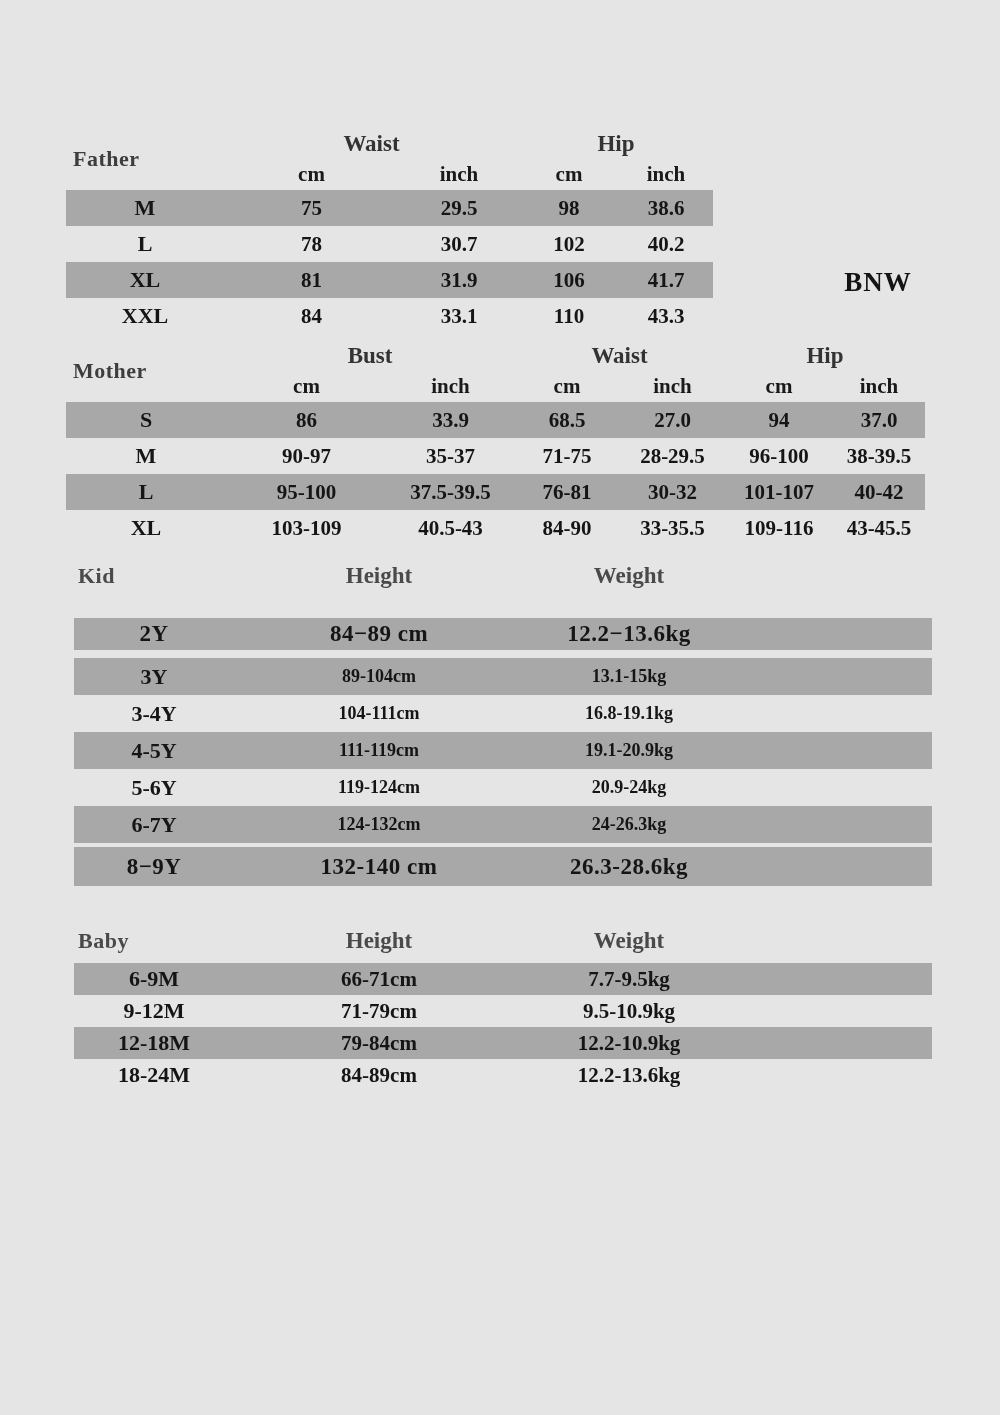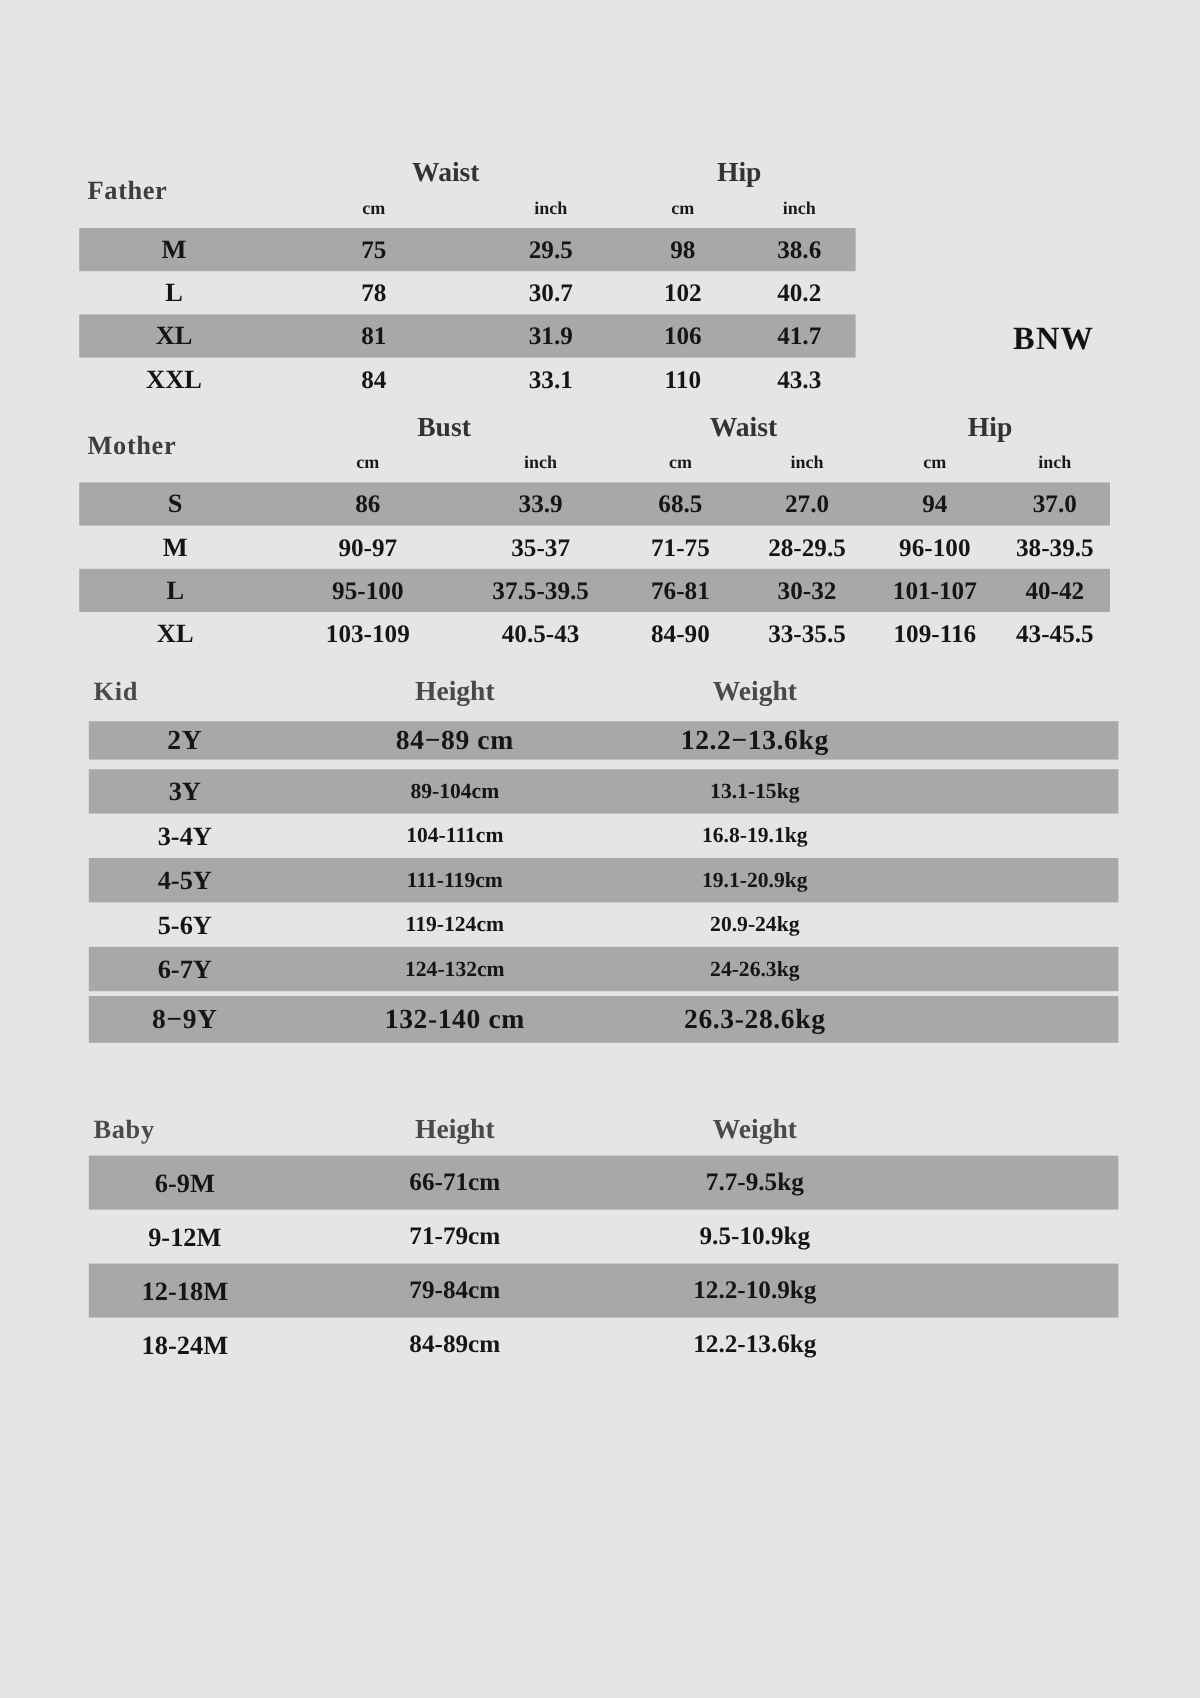--- a/index.html
+++ b/index.html
@@ -18,43 +18,43 @@
   .m-grid{grid-template-columns:160px 161px 127px 106px 105px 108px 92px;}
   .kb-grid{grid-template-columns:160px 290px 210px;}
 
   .hdr-groups{height:28px;}
   .hdr-units{height:32px;}
   .data-row{height:36px;}
   .shaded{background:#a8a8a8;}
 
   .group-label{font-size:23px;color:#333333;}
   .span2{grid-column:span 2;}
-  .unit{font-size:15px;color:#1a1a1a;}
+  .unit{font-size:21px;color:#1a1a1a;}
   .size-label{font-size:22px;}
   .val{font-size:21px;}
 
   .section-label{
     position:absolute;font-size:22px;color:#3e3e3e;letter-spacing:0.5px;
   }
   .father-label{left:73px;top:146px;}
   .mother-label{left:73px;top:358px;}
 
   .kb-header{height:28px;}
   .kb-header .kb-sec{font-size:22px;color:#4a4a4a;text-align:left;padding-left:4px;letter-spacing:0.5px;}
   .kb-header .kb-col{font-size:23px;color:#4a4a4a;}
-  .sec-kid .kb-header{margin-bottom:11px;}
+  .sec-kid .kb-header{margin-bottom:28px;}
   .sec-baby .kb-header{margin-bottom:8px;}
 
   .kb-row{height:37px;}
   .kb-row .size-label{font-size:22px;}
   .kb-row .val{font-size:18px;}
   .row-2y{height:32px;margin-bottom:8px;}
   .row-89y{height:39px;margin-top:4px;}
   .alt .size-label,.alt .val{font-size:23px;letter-spacing:0.5px;}
-  .baby-row{height:45px;text-align:center;}
+  .baby-row{height:32px;text-align:center;}
 
   .brand{
     position:absolute;left:838px;top:267px;width:80px;text-align:center;
     font-size:27px;color:#141414;letter-spacing:1px;
   }
 </style>
 </head>
 <body>
 
 <div class="canvas">

